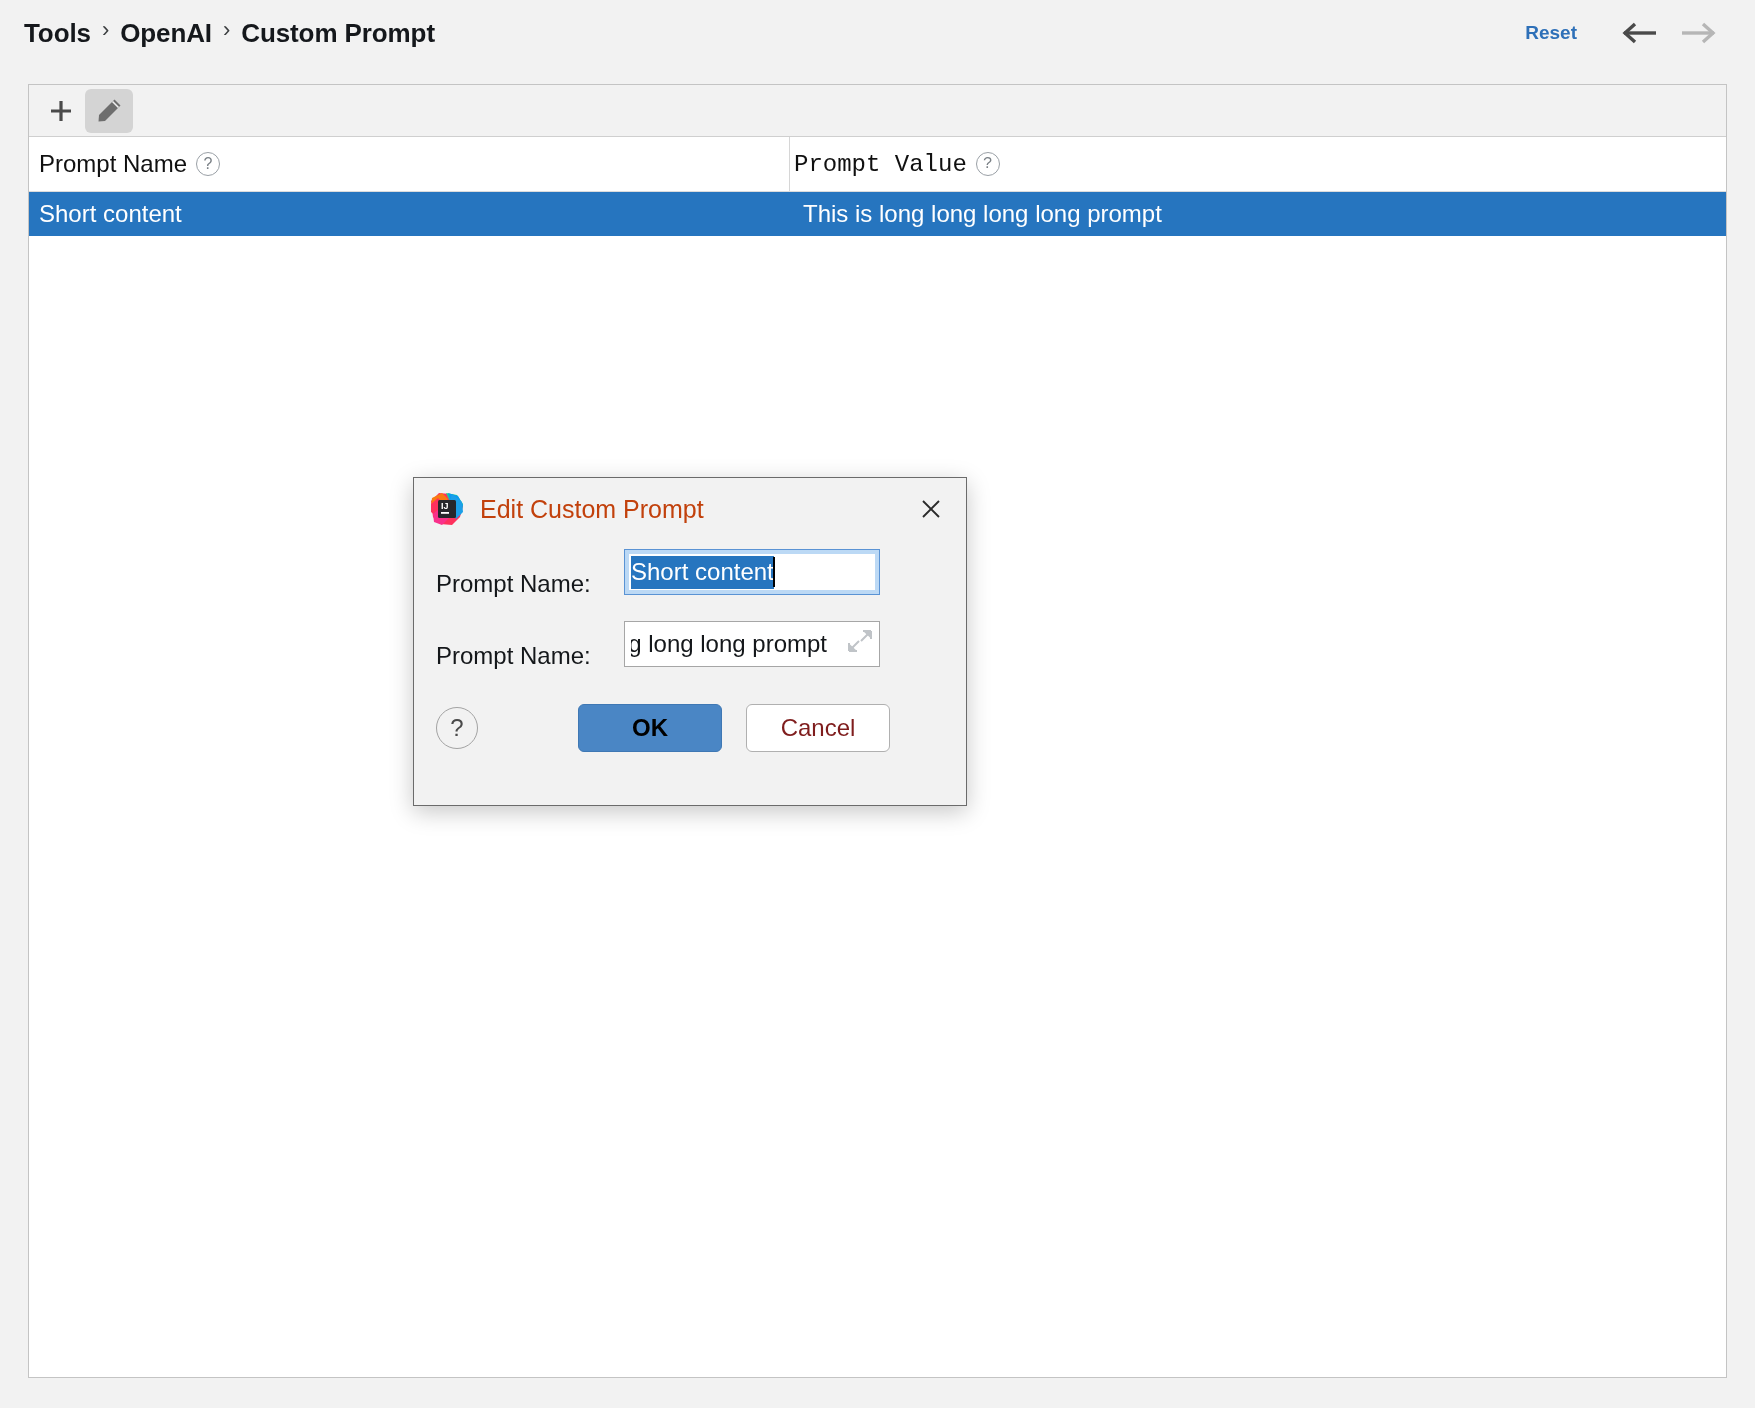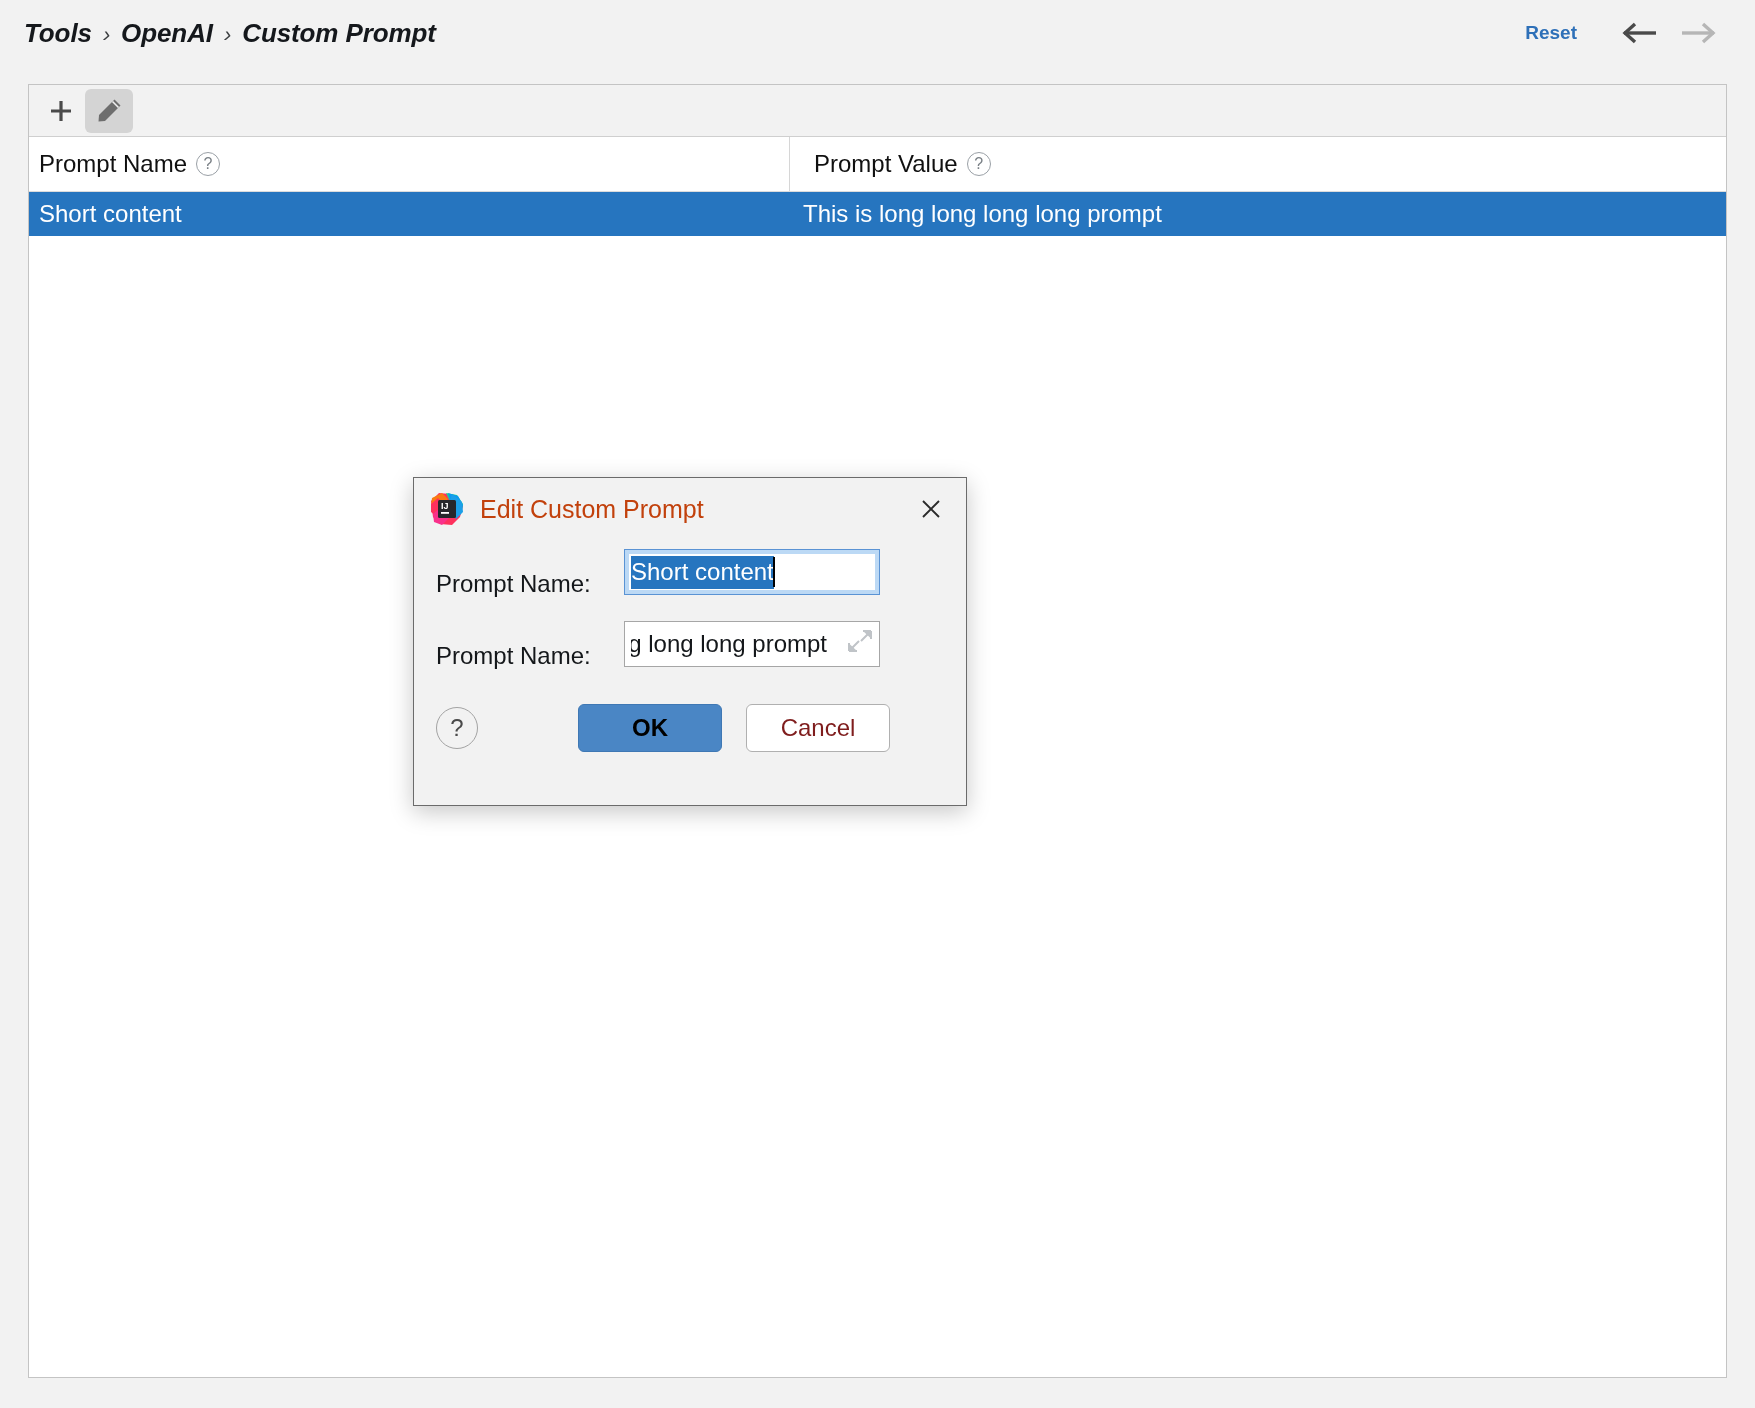--- a/index.html
+++ b/index.html
@@ -22,26 +22,25 @@
     left: 0; top: 0;
     width: 1755px;
     height: 66px;
     display: flex;
     align-items: center;
     box-sizing: border-box;
     padding: 0 32px 0 24px;
   }
   .breadcrumb {
     display: flex;
-    align-items: flex-end;
+    align-items: flex-start;
     font-size: 26px;
     font-weight: bold;
     color: #15181c;
     letter-spacing: -0.1px;
-    font-style: italic;
   }
   .crumb { white-space: nowrap; }
   .crumb-sep {
     margin: 0 11px;
     font-size: 22px;
     font-weight: normal;
     color: #3c3f41;
     position: relative;
     top: -1px;
   }
@@ -113,21 +112,22 @@
     align-items: center;
     font-size: 24px;
     color: #101010;
     padding-left: 10px;
     box-sizing: border-box;
   }
   .th.name { width: 760px; }
   .th.value {
     flex: 1;
     border-left: 1px solid #d6d6d6;
-    padding-left: 24px;
+    padding-left: 4px;
+    font-family: Liberation Mono, monospace;
   }
   .help-dot {
     display: inline-flex;
     align-items: center;
     justify-content: center;
     width: 24px;
     height: 24px;
     border: 1.6px solid #9aa0a6;
     border-radius: 50%;
     color: #7a8086;

